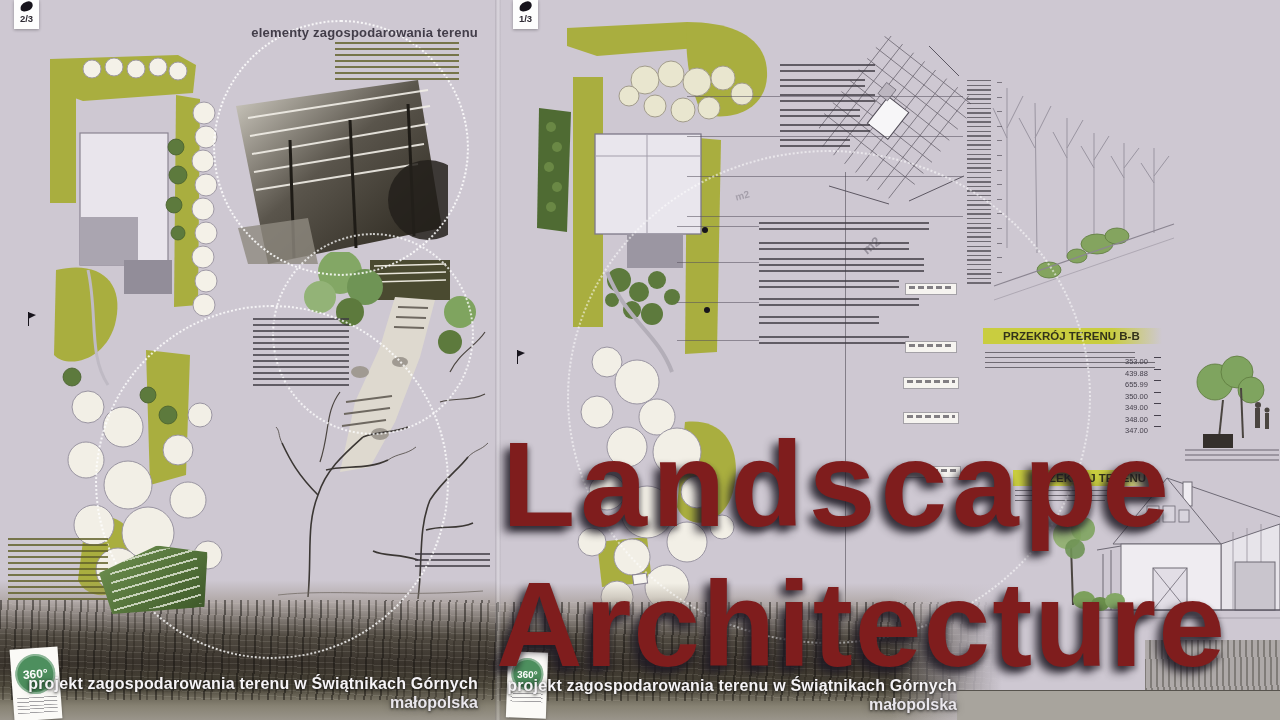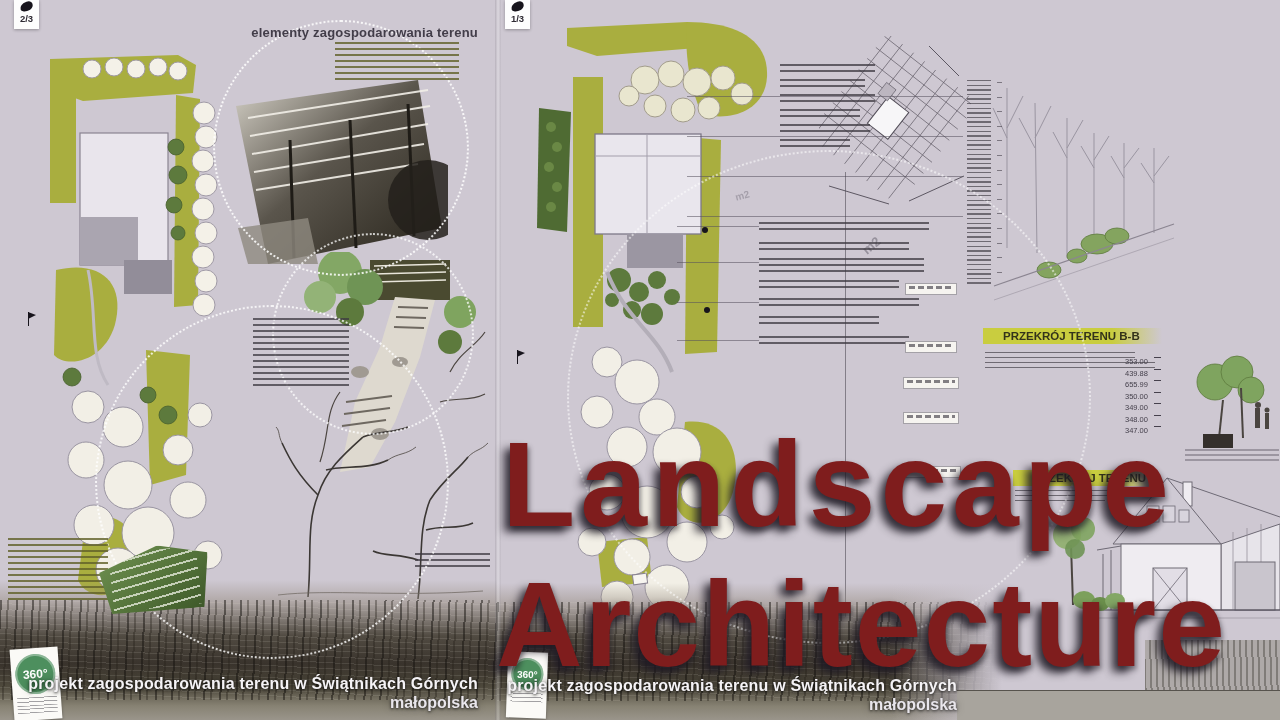--- a/index.html
+++ b/index.html
@@ -553,21 +553,21 @@
     <div class="pavement" style="left:460px;top:690px;width:323px;height:30px"></div>
 
     <div class="logo-card" style="left:10px;top:652px;width:40px;height:66px;transform:rotate(2deg)">
       <div class="logo-circle" style="width:32px;height:32px;font-size:10px">360°</div>
       <div class="logo-lines"></div>
     </div>
 
     <div class="caption main" style="right:323px;top:677px">projekt zagospodarowania terenu w Świątnikach Górnych</div>
     <div class="caption sub" style="right:323px;top:696px">małopolska</div>
 
-    <div class="tab" style="left:8px">
+    <div class="tab" style="left:16px">
       <span class="leaf-icon"></span>
       <span class="tab-label">1/3</span>
     </div>
   </section>
 
   <div class="overlay-title">
     <div class="overlay-line l1">Landscape</div>
     <div class="overlay-line l2">Architecture</div>
   </div>
 

